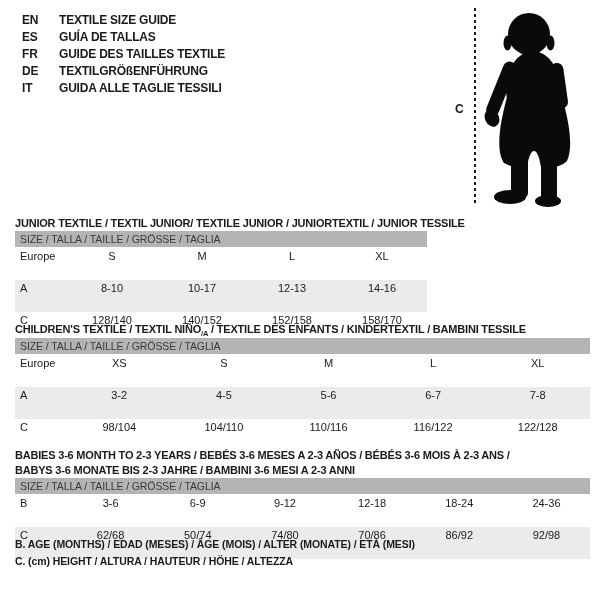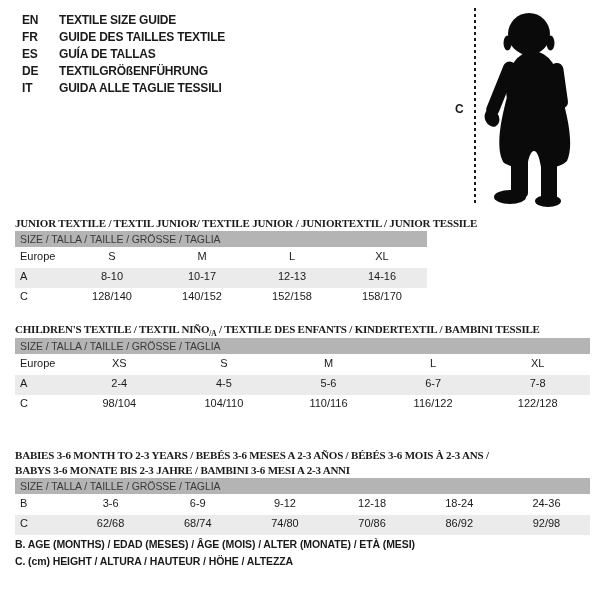--- a/index.html
+++ b/index.html
@@ -34,54 +34,54 @@
   }
   .figure svg { position: absolute; left: 30px; top: 0; }
 
   
   .size-section { position: absolute; left: 15px; }
   .size-section.s1 { top: 216px; }
   .size-section.s2 { top: 322px; }
   .size-section.s3 { top: 448px; }
   .section-heading {
     font-size: 11px; font-weight: bold; line-height: 15px;
-    letter-spacing: -0.2px; white-space: nowrap; font-family: Liberation Serif, serif;
+    letter-spacing: -0.2px; white-space: nowrap;
   }
   .section-heading .sub {
     font-size: 7.5px; position: relative; top: 2.5px;
   }
   .size-table { margin-top: 0; width: 575px; font-size: 11px; }
   .size-table.narrow { width: 412px; }
   .bar {
     background: #b4b4b4; color: #3a3a3a;
     height: 16px; line-height: 16px;
     padding-left: 5px; margin-bottom: 1px;
     font-size: 10.5px; letter-spacing: -0.1px;
   }
-  .trow { display: flex; height: 20px; line-height: 16.5px; }
+  .trow { display: flex; height: 32px; line-height: 16.5px; }
   .trow.shaded { background: #ebebeb; }
   .tlabel { width: 52px; padding-left: 5px; flex: none; }
   .tcell { flex: 1; text-align: center; }
 
   
   .notes {
     position: absolute; left: 15px; top: 536px;
     font-size: 10.5px; font-weight: bold; line-height: 17px;
     letter-spacing: -0.1px;
   }
 </style>
 </head>
 <body>
 
 <div class="page">
 
   <div class="langs" id="langs">
       <div class="lang-row"><span class="lang-code">EN</span><span class="lang-label">TEXTILE SIZE GUIDE</span></div>
+      <div class="lang-row"><span class="lang-code">ES</span><span class="lang-label">GUÍA DE TALLAS</span></div>
       <div class="lang-row"><span class="lang-code">FR</span><span class="lang-label">GUIDE DES TAILLES TEXTILE</span></div>
-      <div class="lang-row"><span class="lang-code">ES</span><span class="lang-label">GUÍA DE TALLAS</span></div>
       <div class="lang-row"><span class="lang-code">DE</span><span class="lang-label">TEXTILGRÖßENFÜHRUNG</span></div>
       <div class="lang-row"><span class="lang-code">IT</span><span class="lang-label">GUIDA ALLE TAGLIE TESSILI</span></div>
     </div>
 
   <div class="figure">
     <div class="measure-label">C</div>
     <div class="dotted-line"></div>
     <svg width="112" height="202" viewBox="0 0 112 202">
       <g fill="#0a0a0a">
 
@@ -146,21 +146,21 @@
         <div class="trow">
           <span class="tlabel">Europe</span>
           <span class="tcell">XS</span>
           <span class="tcell">S</span>
           <span class="tcell">M</span>
           <span class="tcell">L</span>
           <span class="tcell">XL</span>
         </div>
         <div class="trow shaded">
           <span class="tlabel">A</span>
-          <span class="tcell">2-4</span>
+          <span class="tcell">3-2</span>
           <span class="tcell">4-5</span>
           <span class="tcell">5-6</span>
           <span class="tcell">6-7</span>
           <span class="tcell">7-8</span>
         </div>
         <div class="trow">
           <span class="tlabel">C</span>
           <span class="tcell">98/104</span>
           <span class="tcell">104/110</span>
           <span class="tcell">110/116</span>
@@ -182,21 +182,21 @@
           <span class="tcell">3-6</span>
           <span class="tcell">6-9</span>
           <span class="tcell">9-12</span>
           <span class="tcell">12-18</span>
           <span class="tcell">18-24</span>
           <span class="tcell">24-36</span>
         </div>
         <div class="trow shaded">
           <span class="tlabel">C</span>
           <span class="tcell">62/68</span>
-          <span class="tcell">68/74</span>
+          <span class="tcell">50/74</span>
           <span class="tcell">74/80</span>
           <span class="tcell">70/86</span>
           <span class="tcell">86/92</span>
           <span class="tcell">92/98</span>
         </div>
       </div>
   </section>
 
   <div class="notes" id="notes">
       <div class="note">B. AGE (MONTHS) / EDAD (MESES) / ÂGE (MOIS) / ALTER (MONATE) / ETÀ (MESI)</div>

